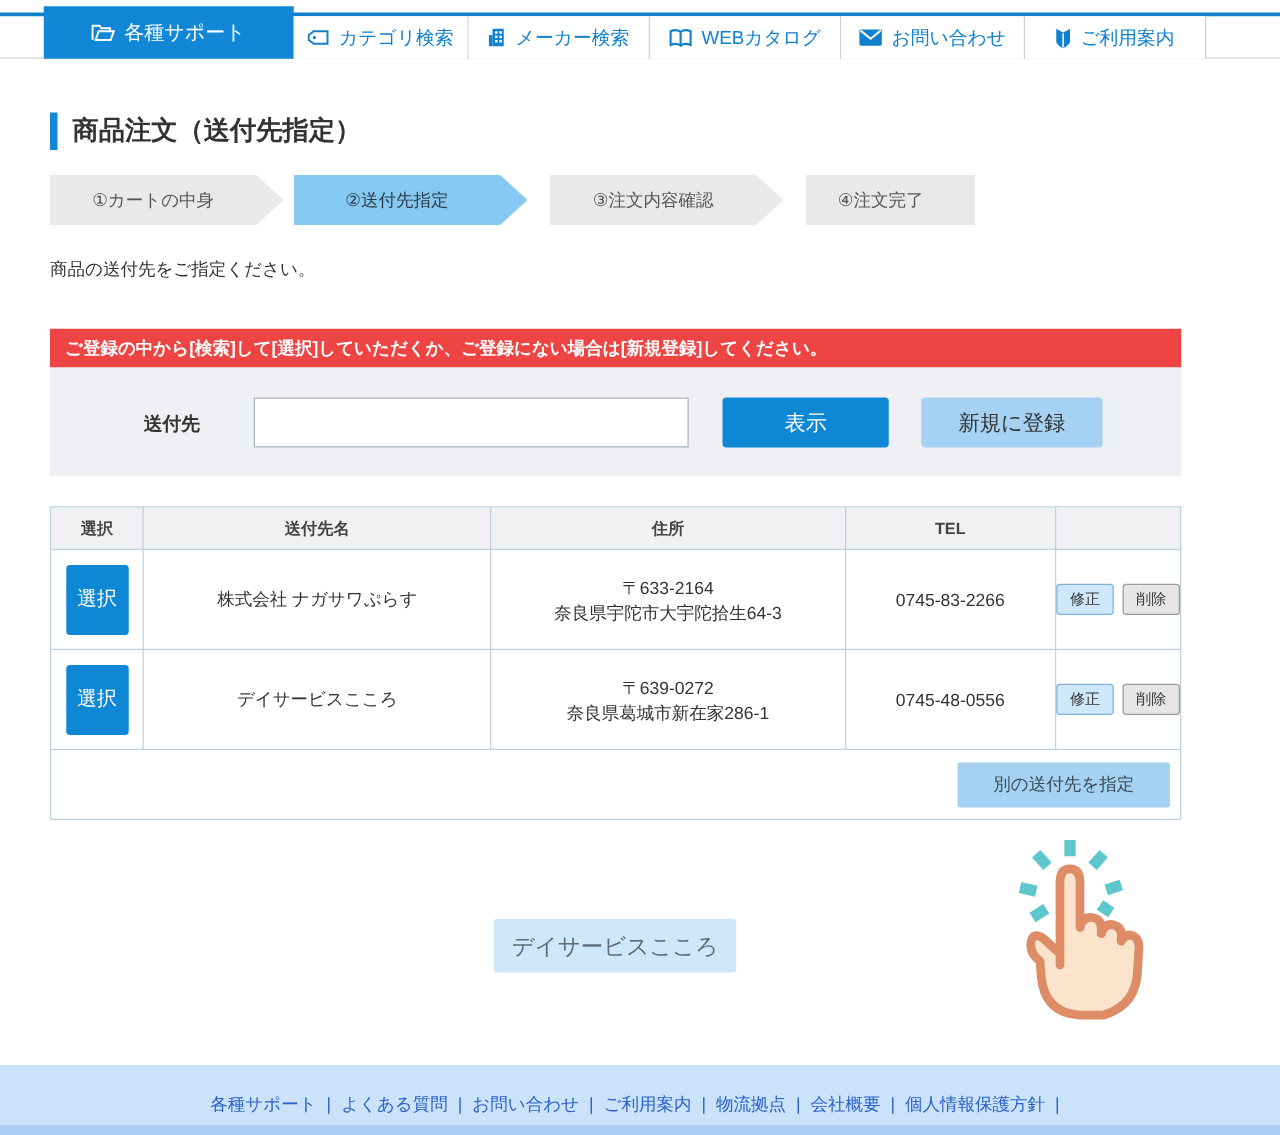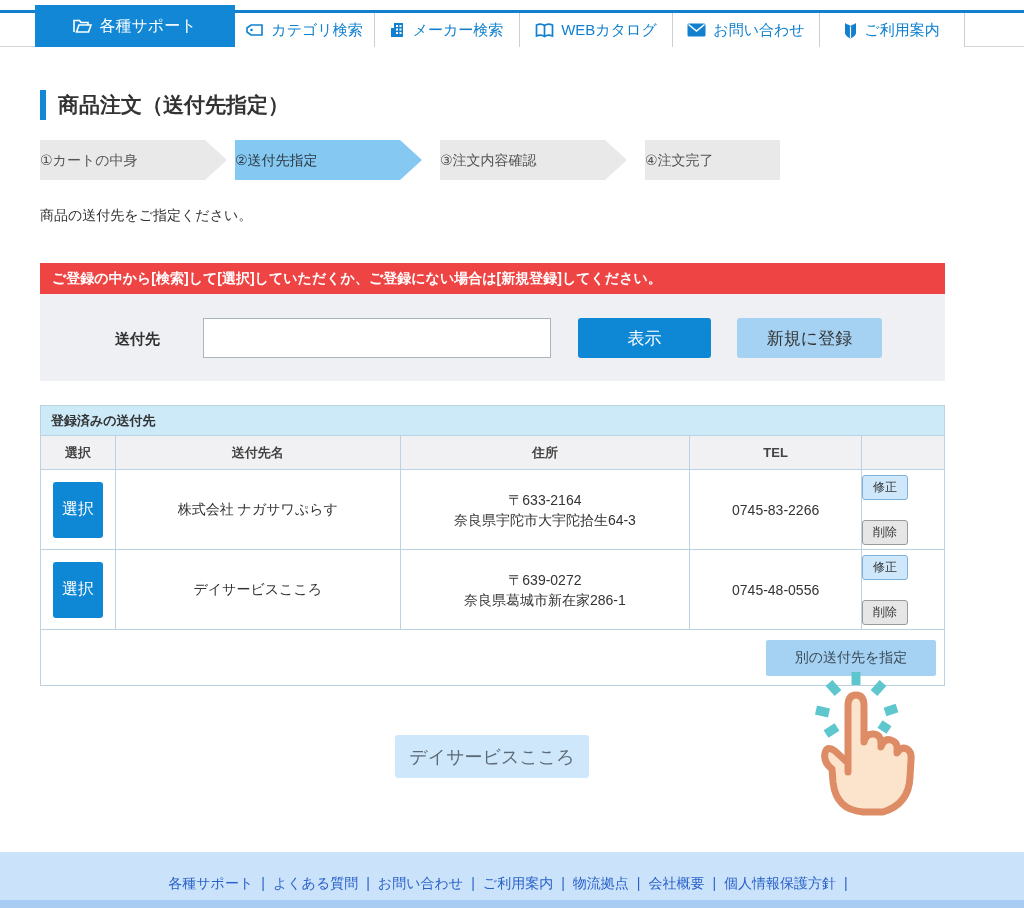--- a/index.html
+++ b/index.html
@@ -40,21 +40,21 @@
     border-left:6px solid #1187d6;
     padding-left:12px;
     font-size:21px; font-weight:bold; color:#333;
     line-height:30px;
   }
 
   
   .step {
     position:absolute; top:140px; height:40px;
     background:#e9e9e9; color:#555;
-    font-size:14px; line-height:40px;
+    font-size:14px; text-align:center; line-height:40px;
     clip-path:polygon(0 0, calc(100% - 22px) 0, 100% 50%, calc(100% - 22px) 100%, 0 100%);
     padding-right:22px;
   }
   .step.active { background:#85c9f2; color:#2c3a45; }
   .step.last { clip-path:none; padding-right:16px; }
 
   .instruction { position:absolute; top:207px; left:40px; font-size:14px; color:#333; }
 
   
   .banner {
@@ -100,21 +100,21 @@
     font-size:13px; font-weight:bold; color:#444; text-align:center;
   }
   .tbl tbody td { background:#fff; height:80px; text-align:center; vertical-align:middle; font-size:14px; color:#333; }
   .col-select { width:75px; } .col-name { width:285px; } .col-addr { width:290px; }
   .col-tel { width:172px; } .col-act { width:83px; }
   .btn-select {
     width:50px; height:56px; background:#0e87d5; color:#fff;
     font-size:16px; border:none; border-radius:3px; cursor:pointer;
   }
   .addr-line { line-height:20px; }
-  .mini-btns { display:flex; flex-direction:column; gap:20px; align-items:flex-start; }
+  .mini-btns { display:flex; flex-direction:row; gap:7px; align-items:flex-start; }
   .btn-edit {
     width:46px; height:25px; font-size:12px; color:#333;
     background:#cfe7fb; border:1px solid #7fb1dc; border-radius:3px; cursor:pointer;
   }
   .btn-delete {
     width:46px; height:25px; font-size:12px; color:#333;
     background:#e6e6e6; border:1px solid #9a9a9a; border-radius:3px; cursor:pointer;
   }
   .tbl tfoot td { background:#fff; height:56px; text-align:right; padding-right:8px; }
   .btn-other {
@@ -220,21 +220,20 @@
 <p class="instruction">商品の送付先をご指定ください。</p>
 
 <div class="banner">ご登録の中から[検索]して[選択]していただくか、ご登録にない場合は[新規登録]してください。</div>
 <div class="panel"></div>
 <label class="field-label">送付先</label>
 <input class="dest-input" type="text" value="" style="">
 <button class="btn-show">表示</button>
 <button class="btn-new">新規に登録</button>
 
 <table class="tbl">
-  <caption>登録済みの送付先</caption>
   <thead>
     <tr>
       <th class="col-select">選択</th>
       <th class="col-name">送付先名</th>
       <th class="col-addr">住所</th>
       <th class="col-tel">TEL</th>
       <th class="col-act"></th>
     </tr>
   </thead>
   <tbody>

